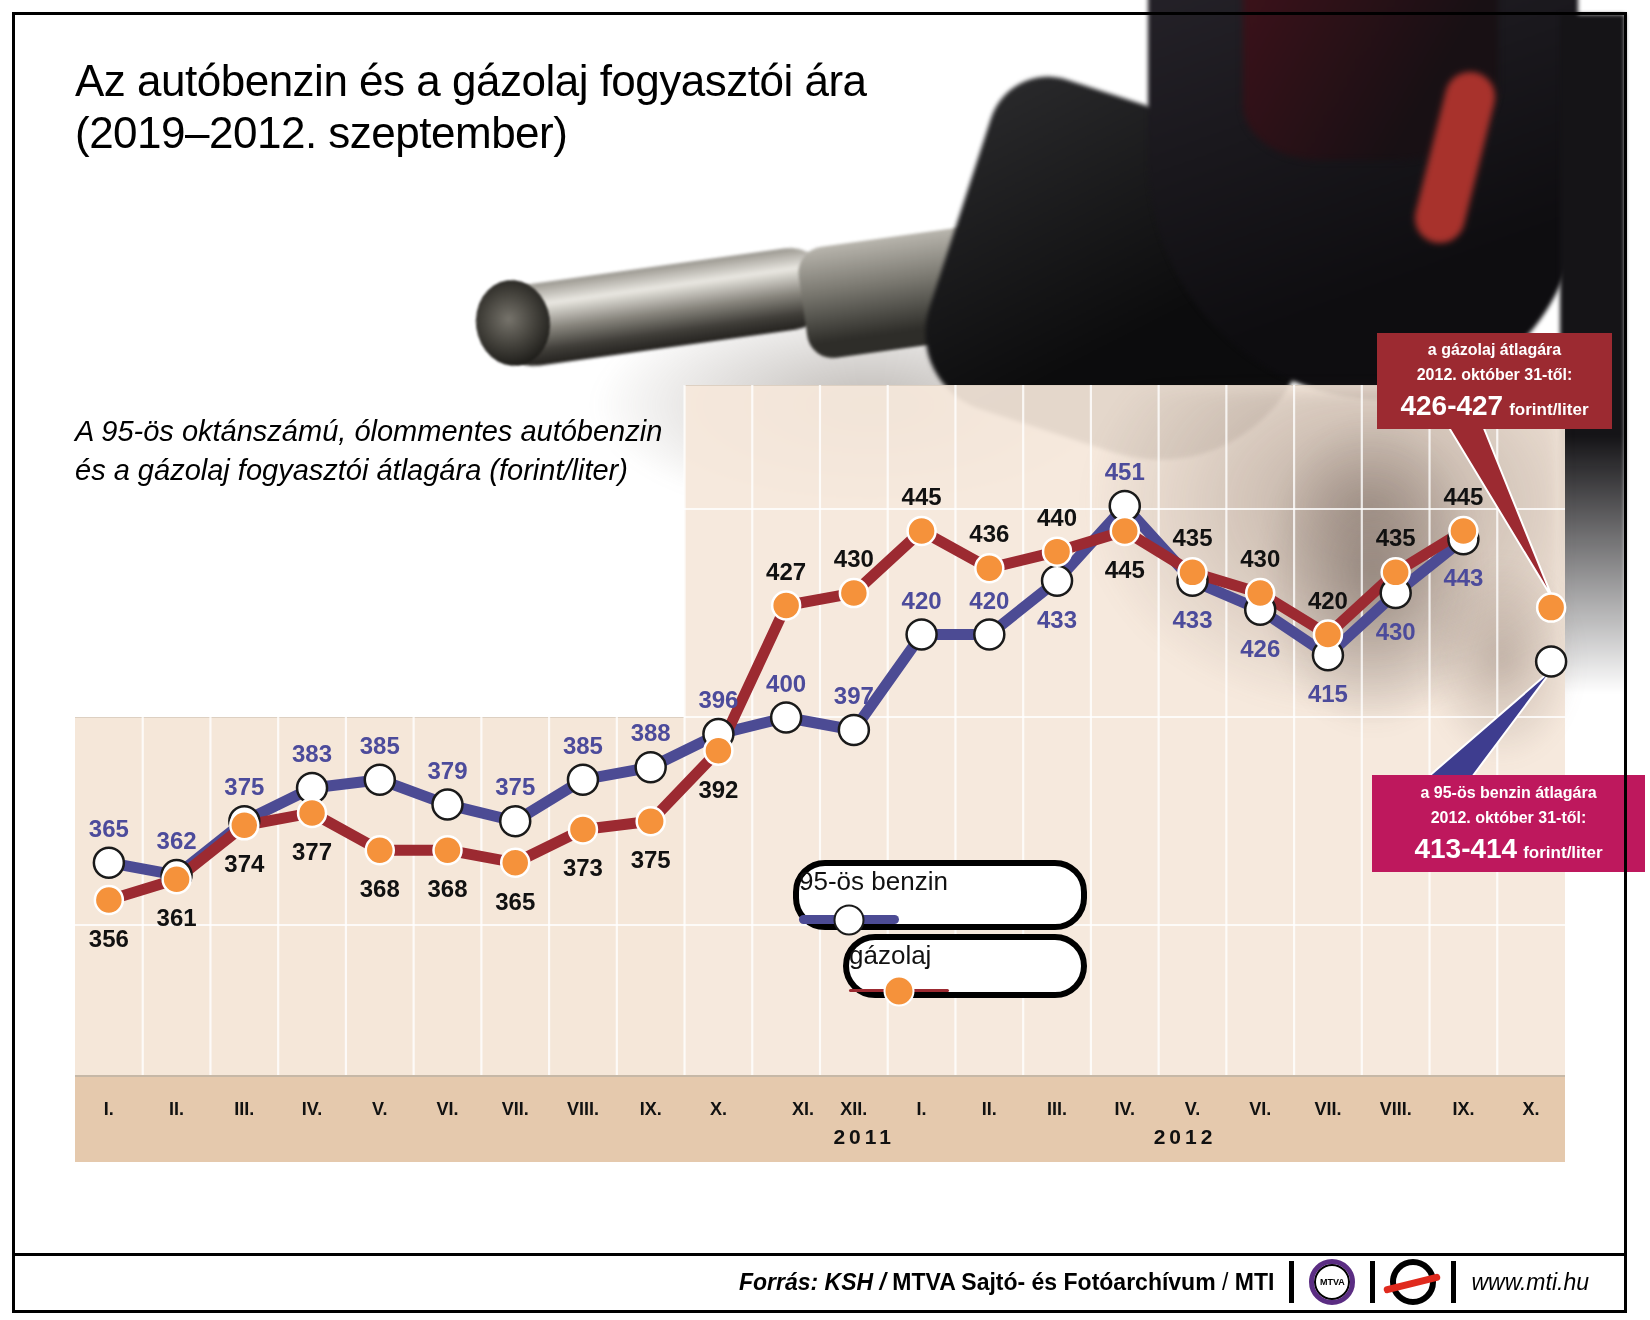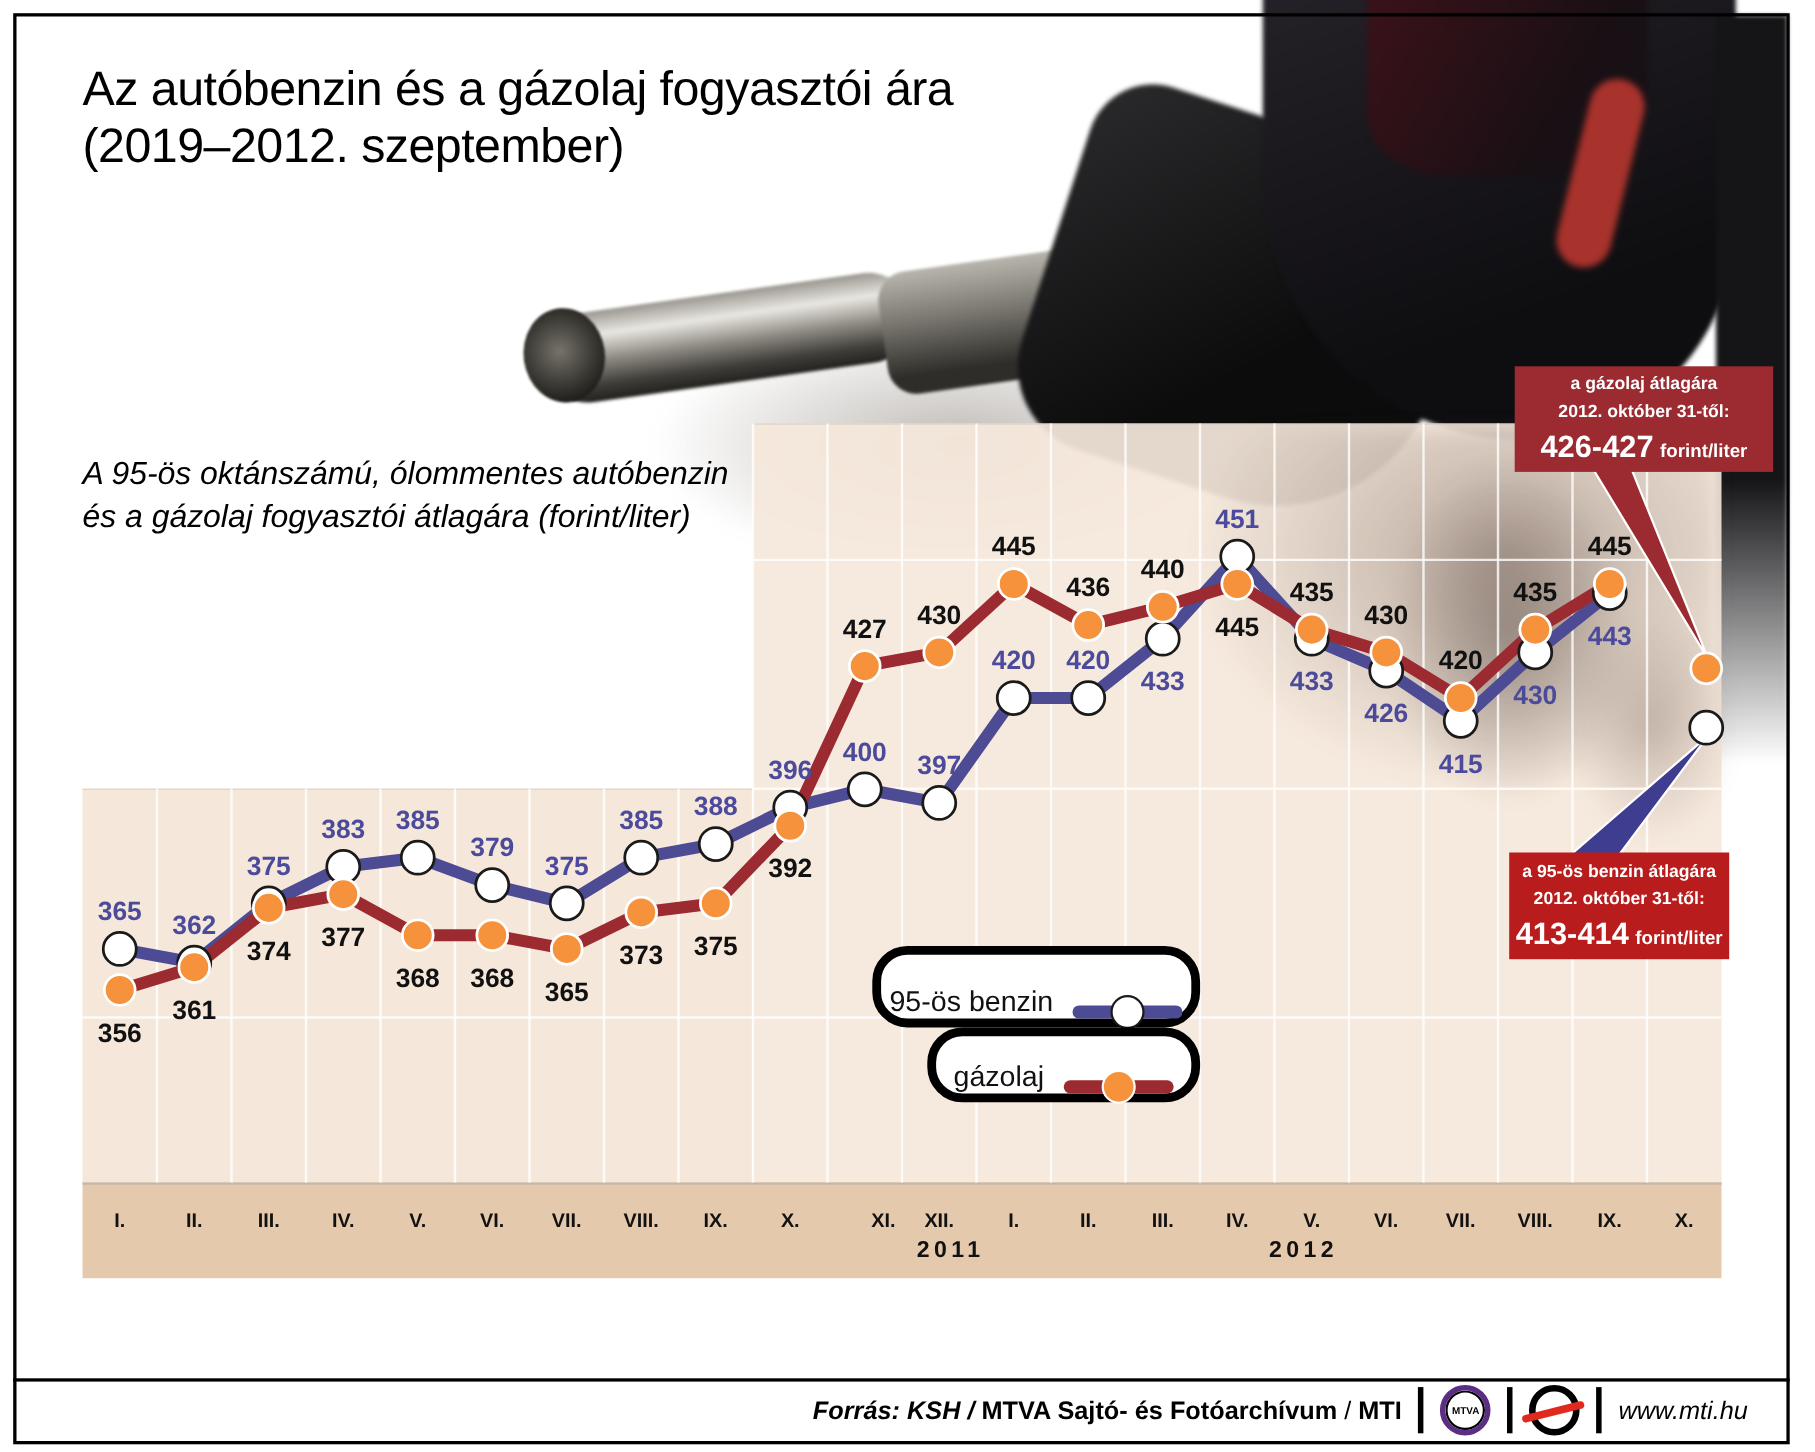--- a/index.html
+++ b/index.html
@@ -53,28 +53,28 @@
   .year-label{position:absolute;top:1125px;text-align:center;font-weight:bold;font-size:21px;
     letter-spacing:4px;color:#111;z-index:4;}
 
   
   #chart-svg{left:0;top:0;width:1650px;height:1320px;z-index:4;pointer-events:none;}
 
   
   .callout{z-index:5;color:#fff;text-align:center;font-weight:bold;
     display:flex;flex-direction:column;justify-content:center;gap:1px;}
   .callout-red{left:1377px;top:333px;width:235px;height:96px;background:#9c2a31;}
-  .callout-blue{left:1372px;top:775px;width:200px;height:97px;background:#b91c1c;}
+  .callout-blue{left:1372px;top:775px;width:273px;height:97px;background:#be185d;}
   .callout .l1,.callout .l2{font-size:16px;line-height:24px;}
   .callout .big{font-size:28px;line-height:36px;}
   .callout .unit{font-size:17px;font-weight:bold;margin-left:6px;}
 
   
-  .legend-pill{z-index:5;background:#fff;border:8px solid #000000;border-radius:32px;
-    display:flex;align-items:flex-end;justify-content:center;gap:18px;}
+  .legend-pill{z-index:5;background:#fff;border:6px solid #000000;border-radius:32px;
+    display:flex;align-items:flex-start;justify-content:center;gap:18px;flex-direction:column;}
   .legend-1{left:793px;top:860px;width:282px;height:58px;}
   .legend-2{left:843px;top:934px;width:232px;height:52px;}
   .legend-label{font-size:26px;color:#111;}
   .sample{width:100px;height:12px;border-radius:6px;position:relative;}
   .sample .dot{position:absolute;left:50%;top:50%;transform:translate(-50%,-50%);
     width:27px;height:27px;border-radius:50%;}
   .dot-white{background:#fff;border:2px solid #1a1a1a;}
   .dot-orange{background:#f5923b;border:2px solid #fff;}
 
   

